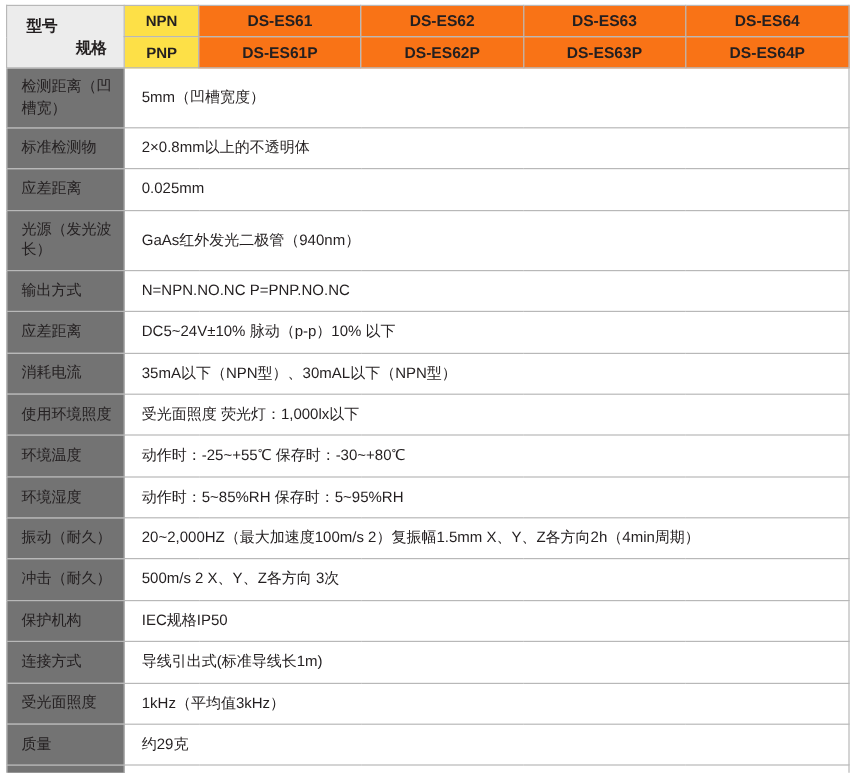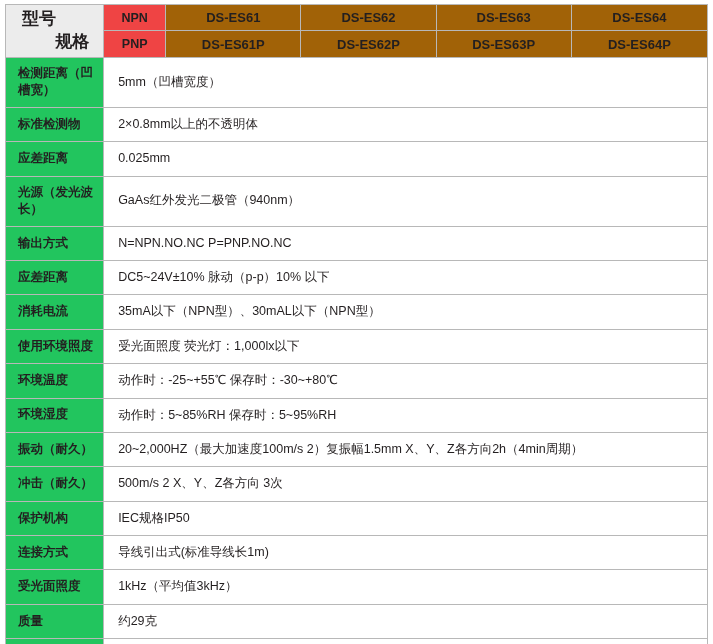--- a/index.html
+++ b/index.html
@@ -22,45 +22,45 @@
   }
   #spec-table td {
     border: 1px solid #b8b8b8;
     vertical-align: middle;
     padding: 0;
   }
   .hdr-model {
     background: #ececec;
     text-align: center;
     font-weight: bold;
-    font-size: 17px;
+    font-size: 13px;
     line-height: 1.35;
     padding: 3px 4px 3px 4px !important;
     width: 98px;
   }
   .hdr-model .l1 { display: block; text-align: left; padding-left: 12px; }
   .hdr-model .l2 { display: block; text-align: right; padding-right: 10px; }
   .hdr-type {
-    background: #ef4444;
+    background: #fde047;
     text-align: center;
     font-weight: bold;
     font-size: 12.5px;
     width: 62px;
     height: 25px;
   }
   .hdr-col {
-    background: #a16207;
+    background: #f97316;
     text-align: center;
     font-weight: bold;
     font-size: 13px;
     height: 25px;
   }
   .row-label {
-    background: #22c55e;
-    font-weight: bold;
+    background: #737373;
+    font-weight: normal;
     font-size: 12.5px;
     padding: 7px 0 7px 12px !important;
     width: 98px;
     line-height: 1.4;
   }
   .row-value {
     font-size: 12.5px;
     padding: 7px 0 7px 14px !important;
     line-height: 1.55;
   }

